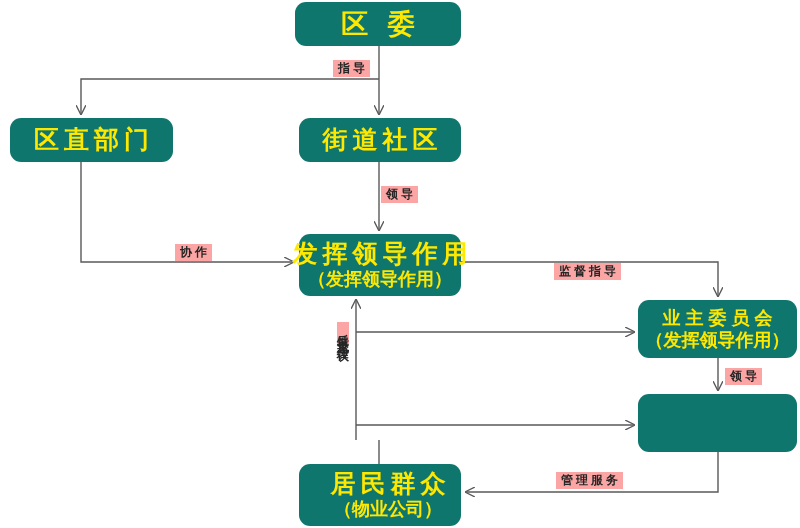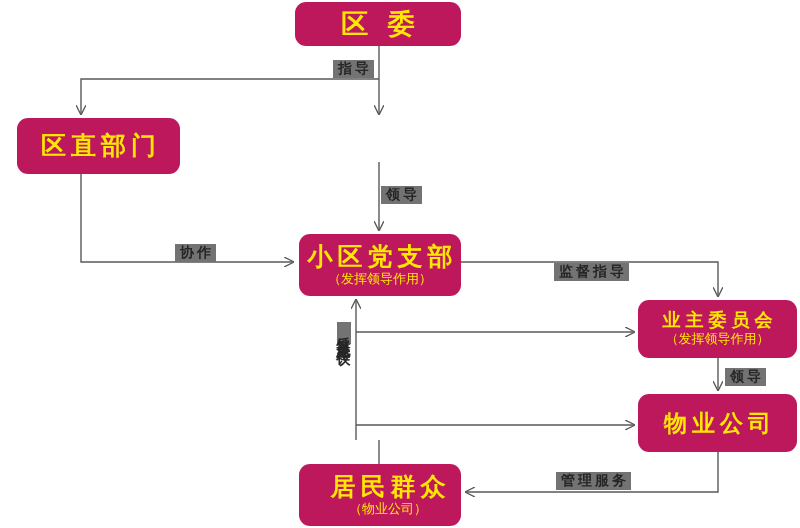--- a/index.html
+++ b/index.html
@@ -19,21 +19,21 @@
   }
   svg.connectors {
     position: absolute;
     left: 0;
     top: 0;
     width: 800px;
     height: 528px;
   }
   .node {
     position: absolute;
-    background: #be185d;
+    background: #0f766e;
     border-radius: 11px;
     box-sizing: border-box;
     display: flex;
     flex-direction: column;
     align-items: center;
     justify-content: center;
     color: #ffe800;
     text-align: center;
     z-index: 3;
   }
@@ -42,32 +42,32 @@
     font-family: "DejaVu Sans", "Liberation Sans", sans-serif;
     font-weight: bold;
     letter-spacing: 5px;
     text-indent: 5px;
     line-height: 1.05;
     white-space: nowrap;
   }
   .node .subtitle {
     color: #ffe800;
     font-family: "DejaVu Sans", "Liberation Sans", sans-serif;
-    font-weight: normal;
-    font-size: 13px;
+    font-weight: bold;
+    font-size: 18px;
     letter-spacing: 0px;
     line-height: 1.1;
     margin-top: 2px;
     white-space: nowrap;
   }
   
   #node-quwei      { left: 295px; top: 2px;   width: 166px; height: 44px; }
   #node-quwei .title { font-size: 27px; }
 
-  #node-quzhi      { left: 17px;   top: 118px; width: 163px; height: 56px; }
+  #node-quzhi      { left: 10px;   top: 118px; width: 163px; height: 44px; }
   #node-quzhi .title { font-size: 25px; }
 
   #node-jiedao     { left: 299px; top: 118px; width: 162px; height: 44px; }
   #node-jiedao .title { font-size: 25px; }
 
   #node-dangzhibu  { left: 299px; top: 234px; width: 162px; height: 62px; }
   #node-dangzhibu .title { font-size: 25px; }
 
   #node-yezhu      { left: 638px; top: 300px; width: 159px; height: 58px; }
   #node-yezhu .title { font-size: 18px; }
@@ -75,27 +75,27 @@
   #node-wuye       { left: 638px; top: 394px; width: 159px; height: 58px; }
   #node-wuye .title { font-size: 23px; }
 
   #node-jumin      { left: 299px; top: 464px; width: 162px; height: 62px; padding-left: 16px; }
   #node-jumin .title { font-size: 25px; }
 
   .edge-label {
     position: absolute;
     font-family: "DejaVu Serif", "Liberation Serif", serif;
     font-weight: bold;
-    font-size: 14px;
+    font-size: 12px;
     color: #262626;
     letter-spacing: 3px;
     text-indent: 3px;
     white-space: nowrap;
     z-index: 4;
-    background: #737373;
+    background: #fca5a5;
     padding: 0 2px;
   }
   .edge-label.vertical {
     writing-mode: vertical-rl;
     letter-spacing: 3px;
     text-indent: 0;
     padding: 2px 0;
     line-height: 1;
   }
   #lbl-zhidao   { left: 333px; top: 60px; }
@@ -142,33 +142,35 @@
   </svg>
 
   <div class="node" id="node-quwei">
     <div class="title">区 委</div>
   </div>
 
   <div class="node" id="node-quzhi">
     <div class="title">区直部门</div>
   </div>
 
+  <div class="node" id="node-jiedao">
+    <div class="title">街道社区</div>
+  </div>
 
   <div class="node" id="node-dangzhibu">
-    <div class="title">小区党支部</div>
+    <div class="title">发挥领导作用</div>
     <div class="subtitle">（发挥领导作用）</div>
   </div>
 
   <div class="node" id="node-yezhu">
     <div class="title">业主委员会</div>
     <div class="subtitle">（发挥领导作用）</div>
   </div>
 
   <div class="node" id="node-wuye">
-    <div class="title">物业公司</div>
   </div>
 
   <div class="node" id="node-jumin">
     <div class="title">居民群众</div>
     <div class="subtitle">（物业公司）</div>
   </div>
 
   <div class="edge-label" id="lbl-zhidao">指导</div>
   <div class="edge-label" id="lbl-lingdao1">领导</div>
   <div class="edge-label" id="lbl-xiezuo">协作</div>

